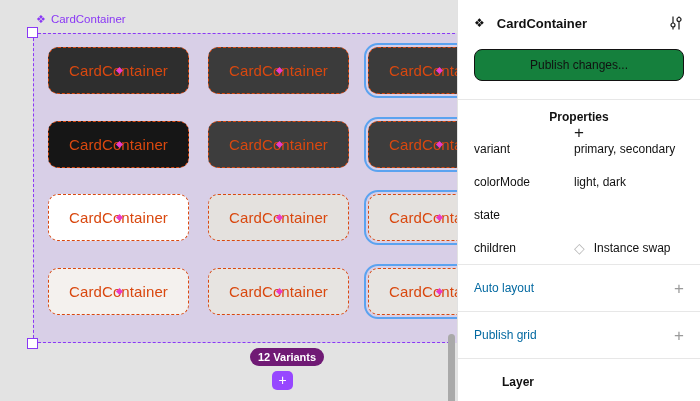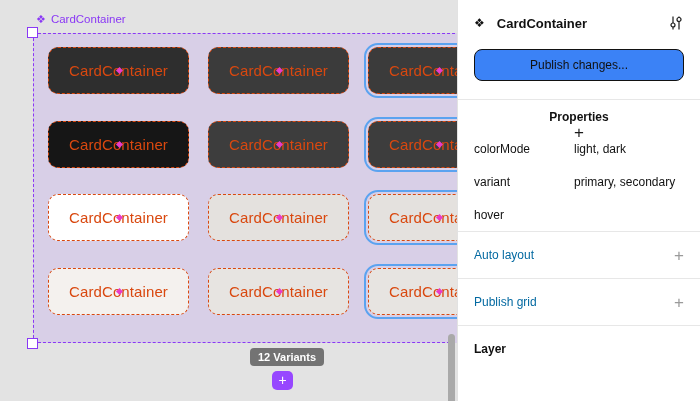--- a/index.html
+++ b/index.html
@@ -35,39 +35,39 @@
     background:#a9a9a9; border-radius:4px 4px 0 0; }
 
   
   .panel { position:absolute; left:457px; top:0; width:243px; height:401px;
     background:#ffffff; border-left:1px solid #e2e2e2; font-size:12px; color:#111; }
   .panel-header { display:flex; align-items:center; padding:15px 16px 0 16px; }
   .panel-header .glyph { font-size:12px; color:#111; }
   .panel-header .title { font-weight:700; font-size:13px; margin-left:12px; flex:1; }
   .sliders-icon { width:16px; height:16px; display:block; cursor:pointer; }
   .publish-btn { display:block; width:calc(100% - 32px); margin:18px 6px 0 16px;
-    height:32px; background:#3b82f6; border:1px solid #121212; border-radius:8px;
+    height:32px; background:#15803d; border:1px solid #121212; border-radius:8px;
     font-size:12px; color:#111; cursor:pointer; font-family:"Liberation Sans", sans-serif; }
   .divider { height:1px; background:#e7e7e7; }
   .divider.d1 { margin-top:18px; }
   .props { padding:0 16px; }
   .props-head { display:flex; align-items:center; justify-content:space-between;
     padding:10px 0 6px 0; height:32px;flex-direction:column; }
   .props-head .h { font-weight:700; font-size:12px; }
   .plus { font-size:17px; font-weight:300; color:#1a1a1a; line-height:1; cursor:pointer; }
   .prop-row { display:flex; align-items:center; height:33px; cursor:default; }
   .prop-row .k { width:100px; flex:none; }
   .prop-row .v { display:flex; align-items:center; gap:9px; }
   .diamond { color:#b6b6b6; font-size:14px; line-height:1; }
   .section { display:flex; align-items:center; justify-content:space-between;
     padding:0 16px; height:46px; }
   .section .s-label { color:#0369a1; }
   .section .plus { color:#9a9a9a; }
   .layer-sec { padding:16px 16px 0 16px; }
-  .layer-sec .h { font-weight:700; font-size:12px; color:#111; }
+  .layer-sec .h { font-weight:700; font-size:12px; color:#111;margin-left:28px; }
 </style>
 </head>
 <body>
 
 <div class="stage">
 
   <div class="canvas">
     <div class="set-label" style="color: rgb(138, 56, 245);">
       <span class="glyph">❖</span>
       <span>CardContainer</span>
@@ -122,21 +122,21 @@
         <div class="card" style="left: 208px; top: 268px; background: rgb(231, 228, 225);">
           <span class="lbl" style="color: rgb(217, 72, 15);">CardContainer</span>
           <span class="marker"></span>
         </div>
         <div class="card focus" style="left: 368px; top: 268px; background: rgb(231, 228, 225);">
           <span class="lbl" style="color: rgb(217, 72, 15);">CardContainer</span>
           <span class="marker"></span>
         </div>
       </div>
 
-    <div class="variants-badge" style="background: #737373;">12 Variants</div>
+    <div class="variants-badge" style="background: #701a75; border-radius: 9px;">12 Variants</div>
     <button class="add-variant" style="background: rgb(151, 71, 255);">+</button>
     <div class="vscrollbar"></div>
   </div>
 
   <div class="panel">
     <div class="panel-header">
       <span class="glyph">❖</span>
       <span class="title">CardContainer</span>
       <svg class="sliders-icon" viewBox="0 0 16 16" fill="none" stroke="#1a1a1a" stroke-width="1.2">
         <line x1="5" y1="1.5" x2="5" y2="14.5"></line>
@@ -149,29 +149,36 @@
     <button class="publish-btn">Publish changes...</button>
 
     <div class="divider d1"></div>
 
     <div class="props">
       <div class="props-head">
         <span class="h">Properties</span>
         <span class="plus">+</span>
       </div>
       <div class="prop-row">
+        <span class="k">variant</span>
+        <span class="v">primary, secondary</span>
+      </div>
+      <div class="prop-row">
         <span class="k">colorMode</span>
         <span class="v">light, dark</span>
       </div>
       <div class="prop-row">
-        <span class="k">variant</span>
-        <span class="v">primary, secondary</span>
-      </div>
-      <div class="prop-row">
-        <span class="k">hover</span>
+        <span class="k">state</span>
+      </div>
+      <div class="prop-row">
+        <span class="k">children</span>
+        <span class="v">
+          <span class="diamond">◇</span>
+          <span>Instance swap</span>
+        </span>
       </div>
     </div>
 
     <div class="divider"></div>
 
     <div class="section">
       <span class="s-label">Auto layout</span>
       <span class="plus">+</span>
     </div>
 

